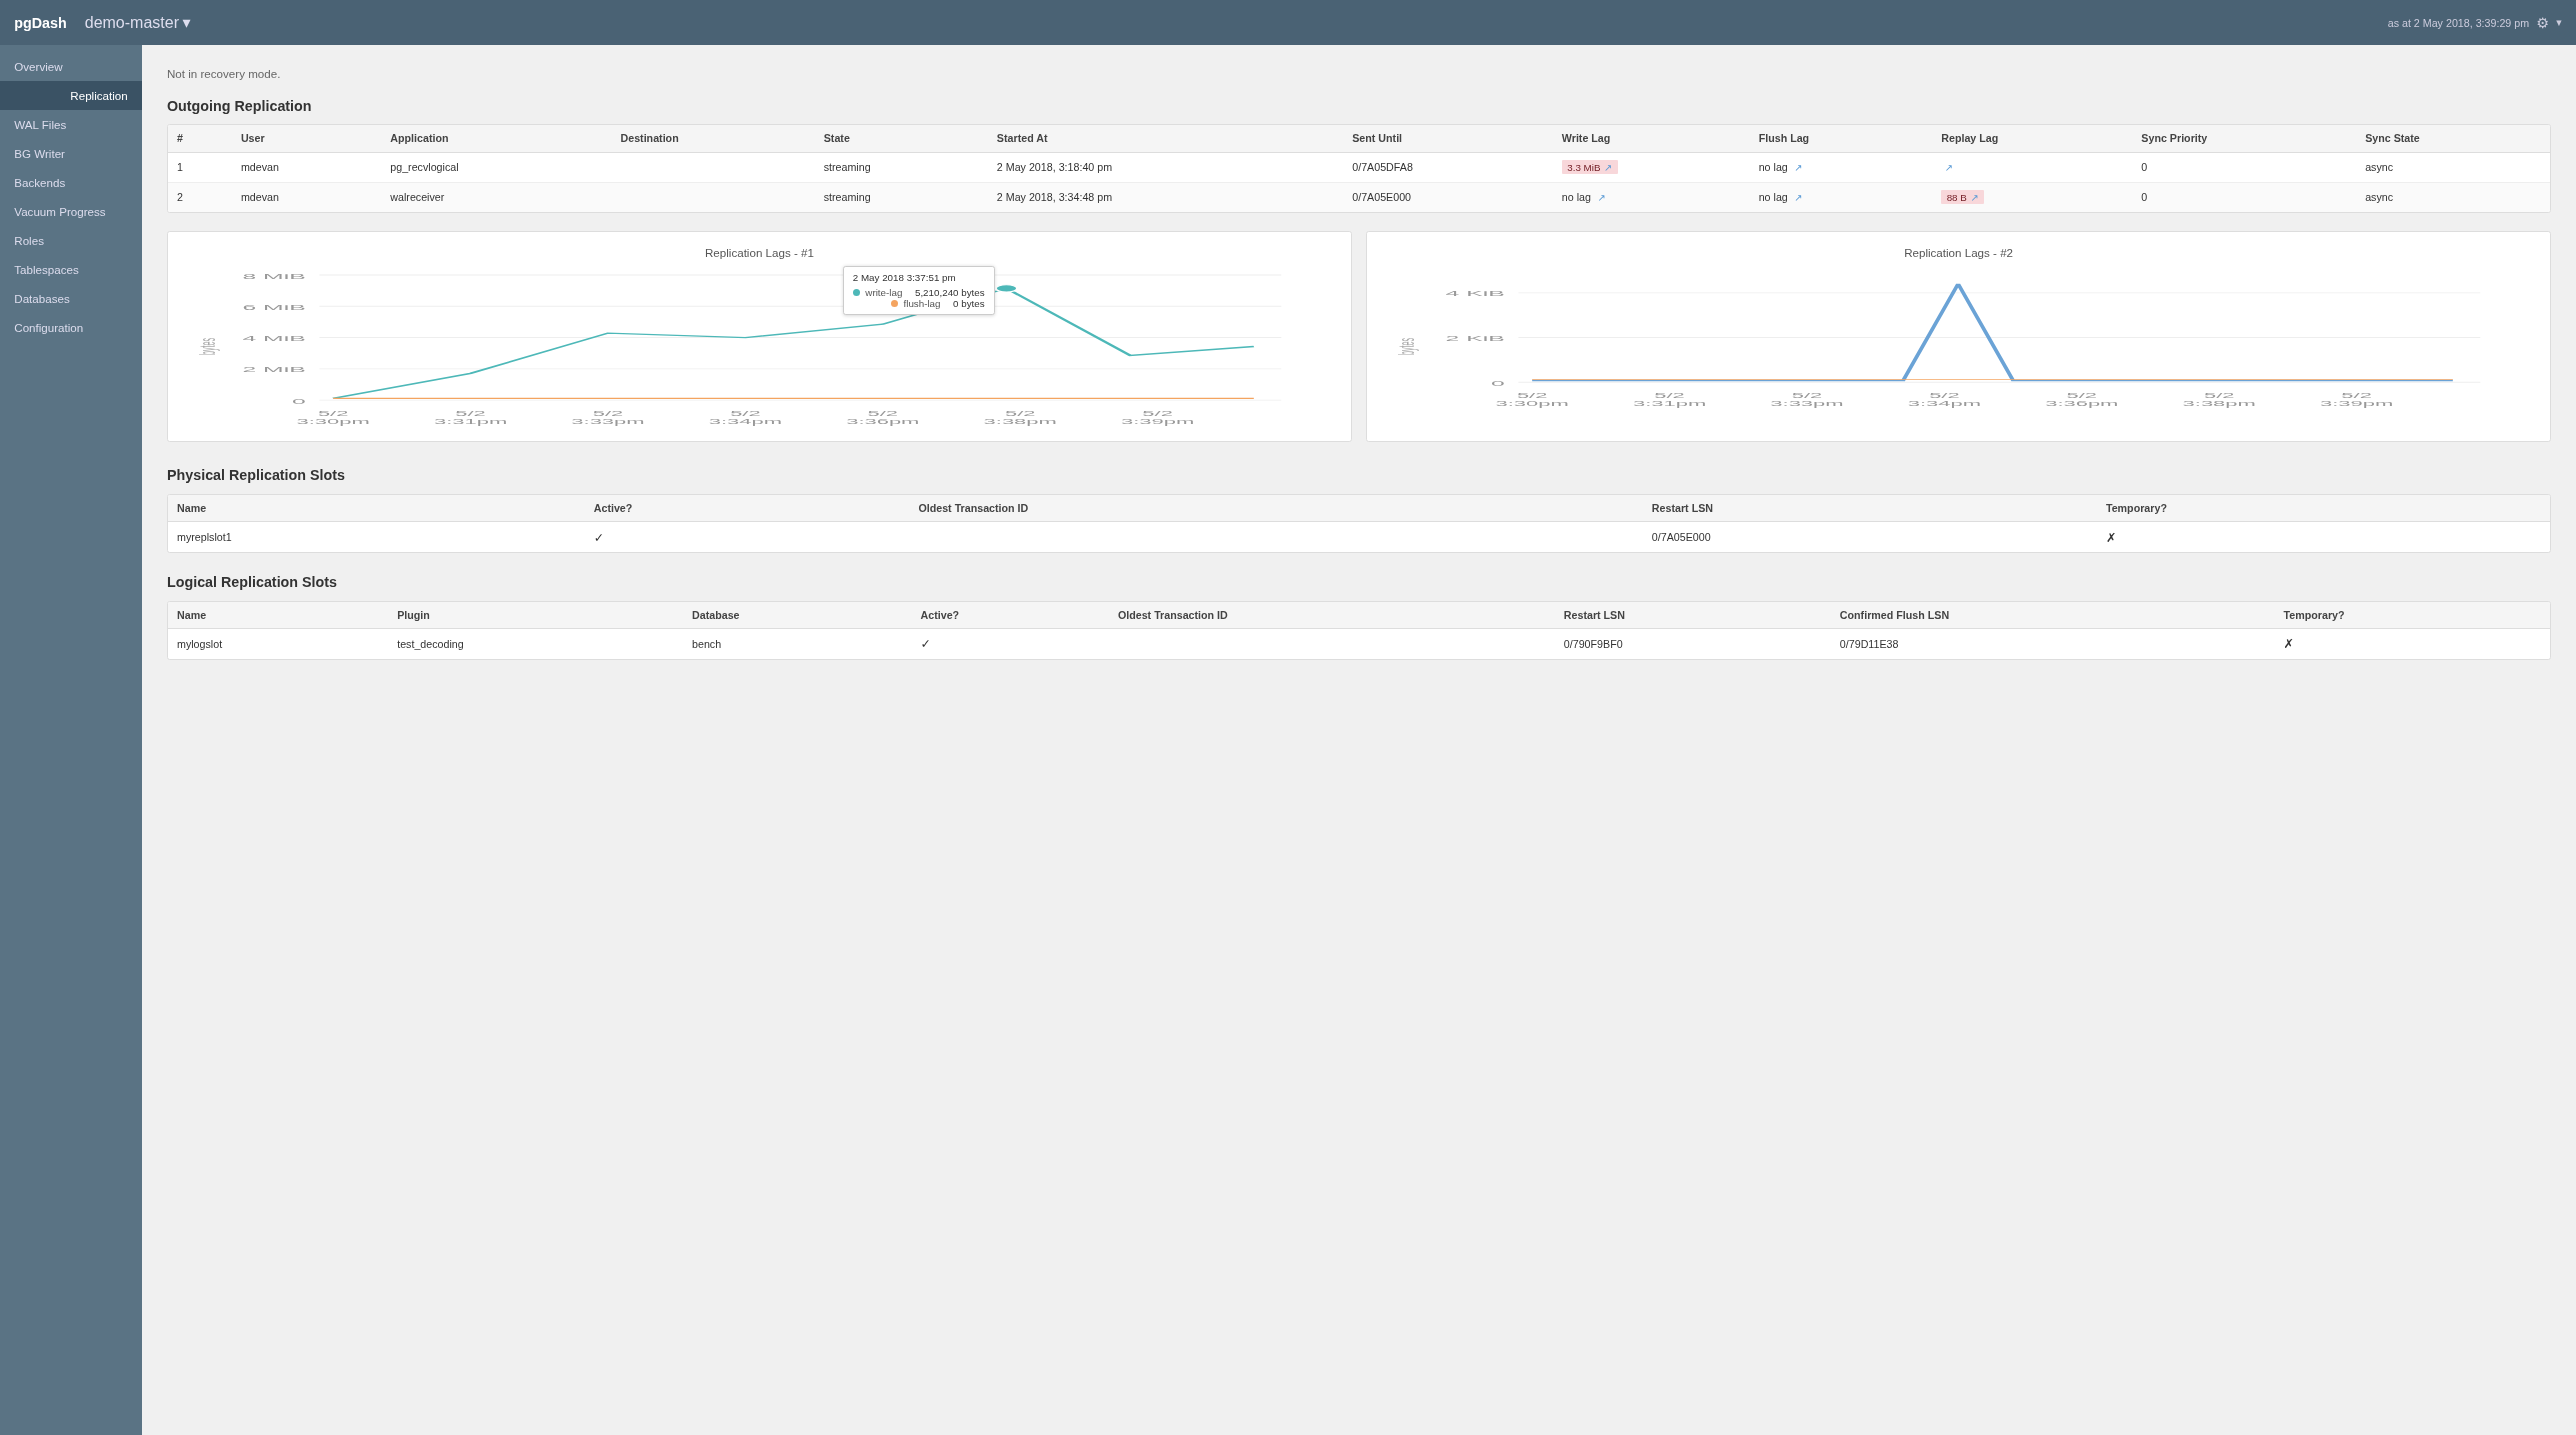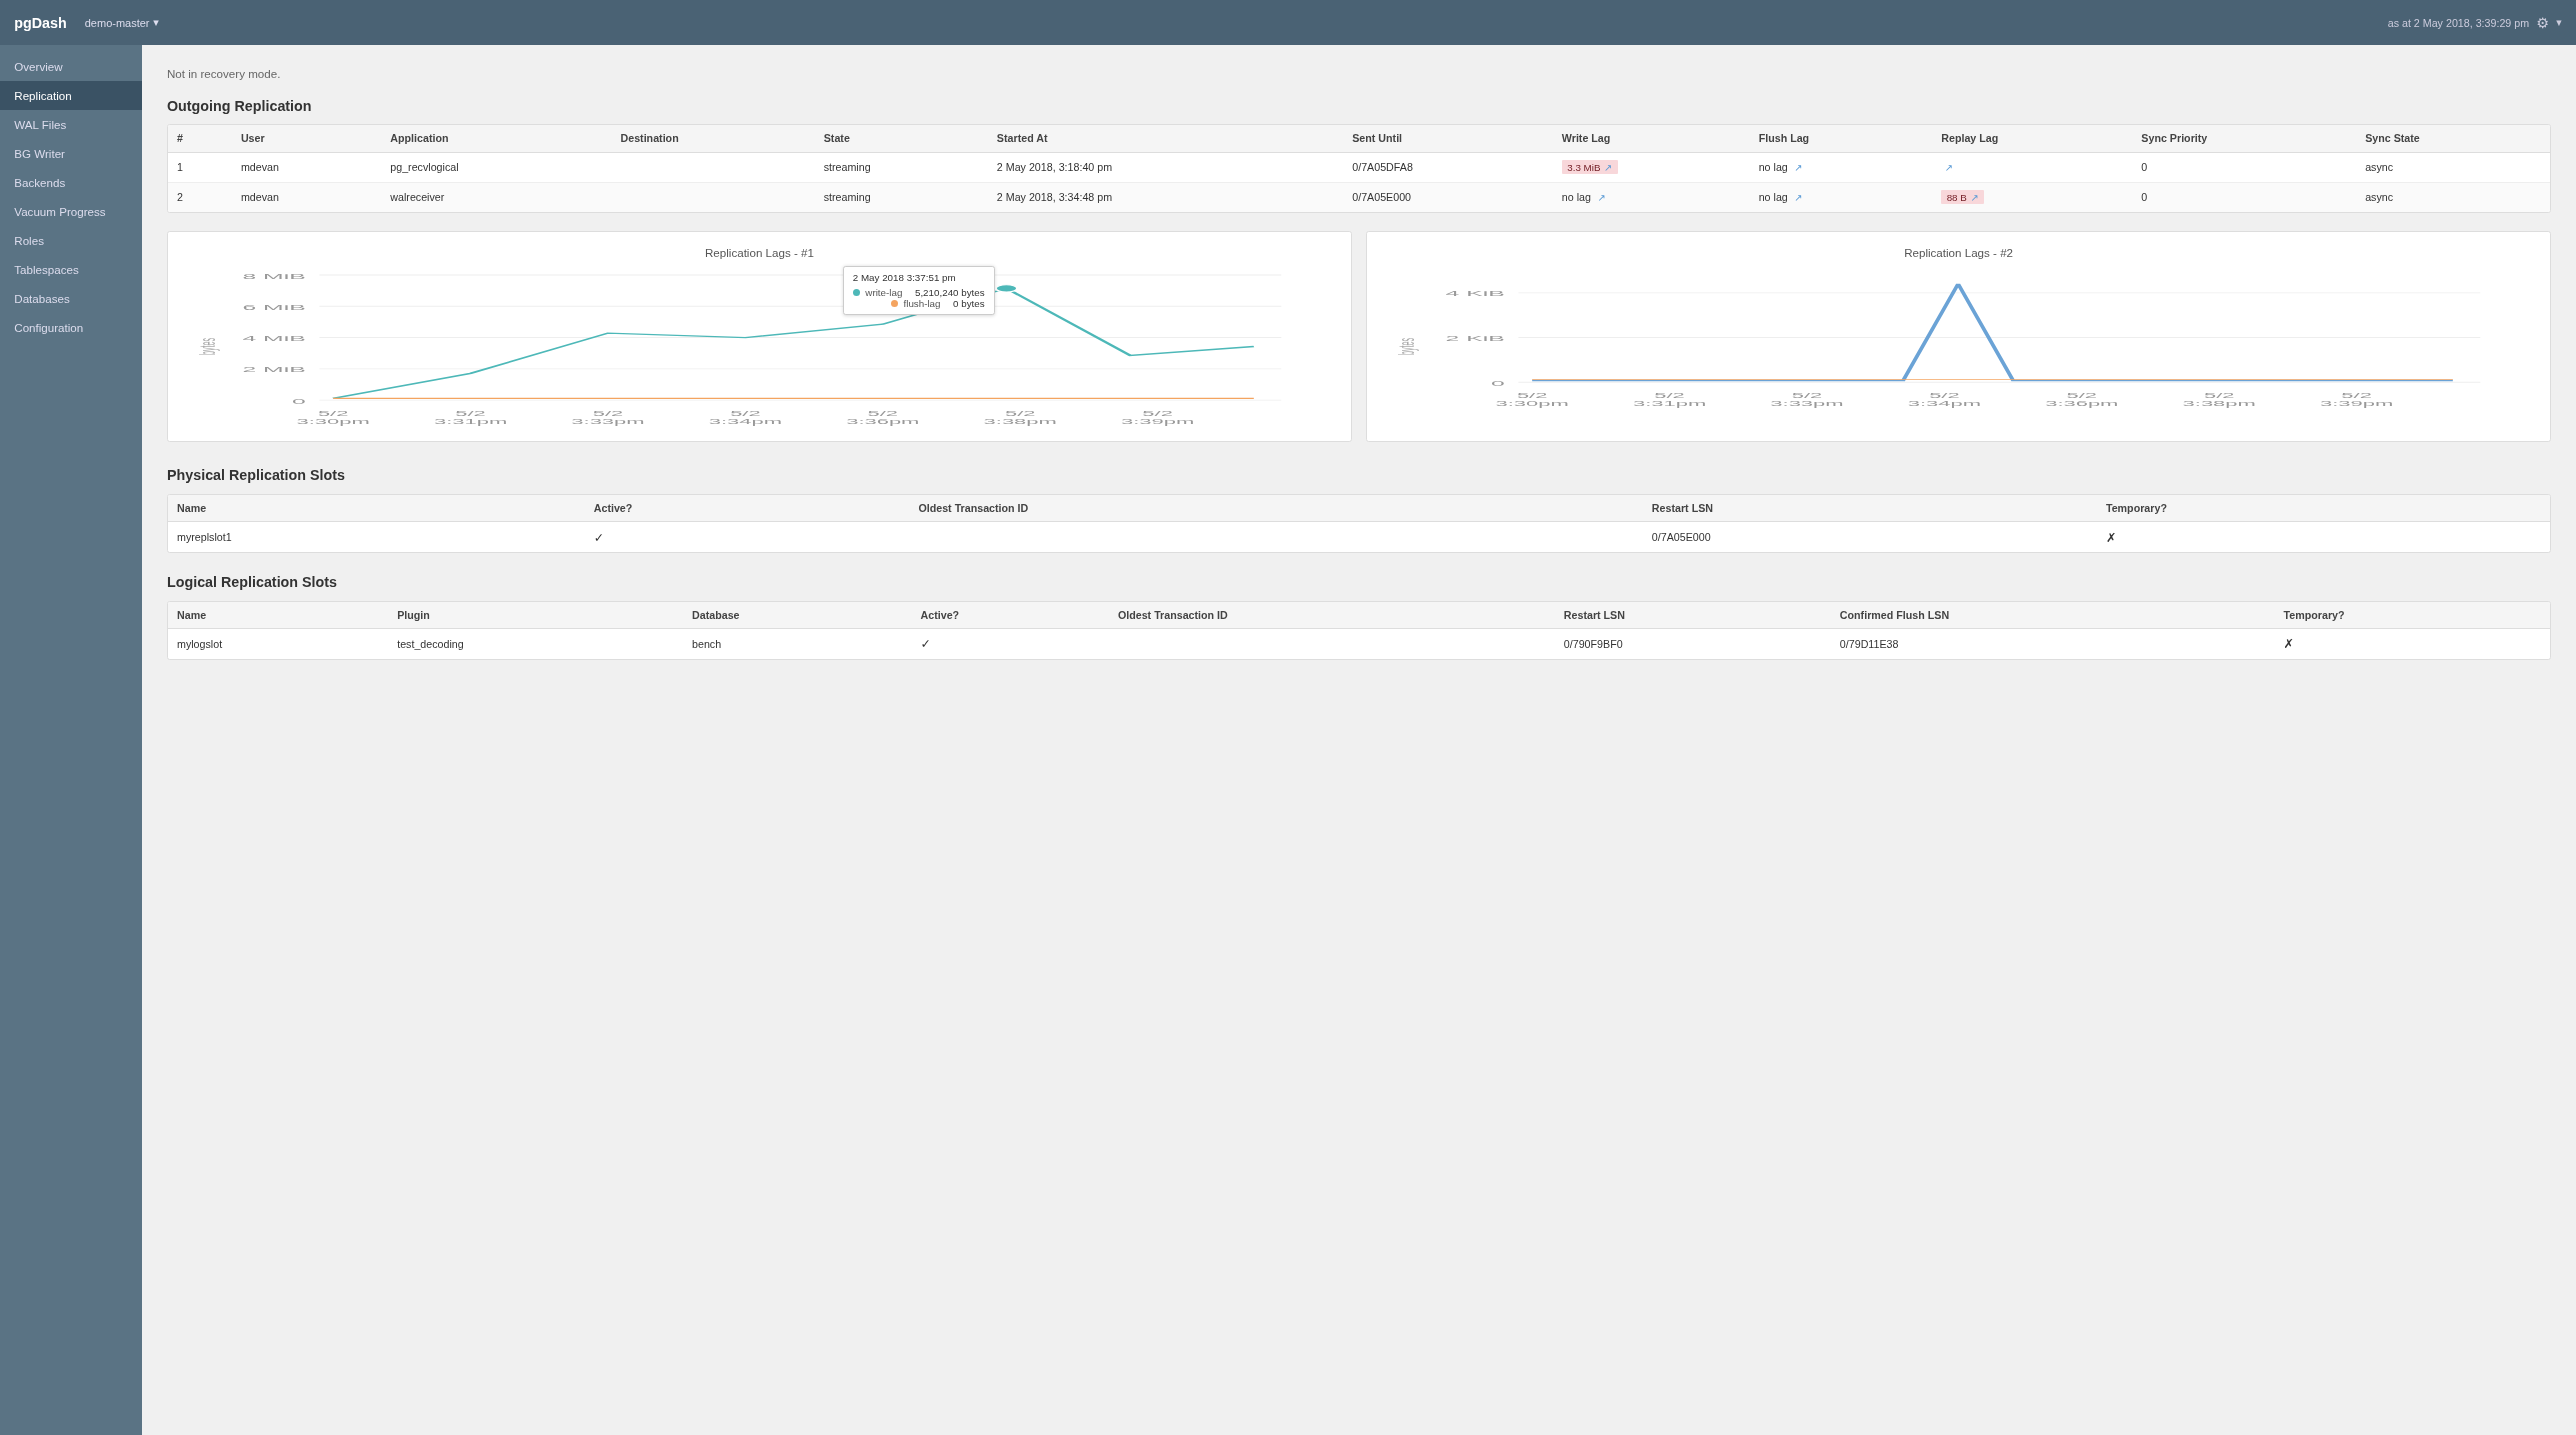--- a/index.html
+++ b/index.html
@@ -10,41 +10,41 @@
       background: #4a6274;
       color: #fff;
       height: 45px;
       display: flex;
       align-items: center;
       padding: 0 14.3px;
       justify-content: space-between;
     }
     .header-left { display: flex; align-items: center; gap: 18px; }
     .header-brand { font-size: 14.3px; font-weight: bold; color: #fff; }
-    .header-db { display: flex; align-items: center; gap: 3.6px; color: #dde; font-size: 11px; cursor: pointer; }
+    .header-db { display: flex; align-items: center; gap: 3.6px; color: #dde; font-size: 16px; cursor: pointer; }
     .header-right { display: flex; align-items: center; gap: 7.2px; font-size: 10.7px; color: #ccd; }
     .header-gear { font-size: 14.3px; cursor: pointer; color: #ccd; }
 
     
     .layout { display: flex; height: calc(100vh - 36px); }
 
     
     .sidebar {
       width: 142px;
       background: #5a7384;
       flex-shrink: 0;
       padding-top: 7.2px;
     }
     .sidebar-item {
       padding: 8px 14.3px;
       color: #dde;
       cursor: pointer;
       font-size: 11.6px;
     }
-    .sidebar-item.active { background: #3a5264; color: #fff; }
+    .sidebar-item.active { background: #3a5264; color: #fff; text-align: right; }
 
     
     .main {
       flex: 1;
       overflow-y: auto;
       background: #f0f0f0;
       padding: 21.5px 25px;
     }
 
     h2 { font-size: 18px; font-weight: 600; margin-bottom: 3.6px; color: #333; }

